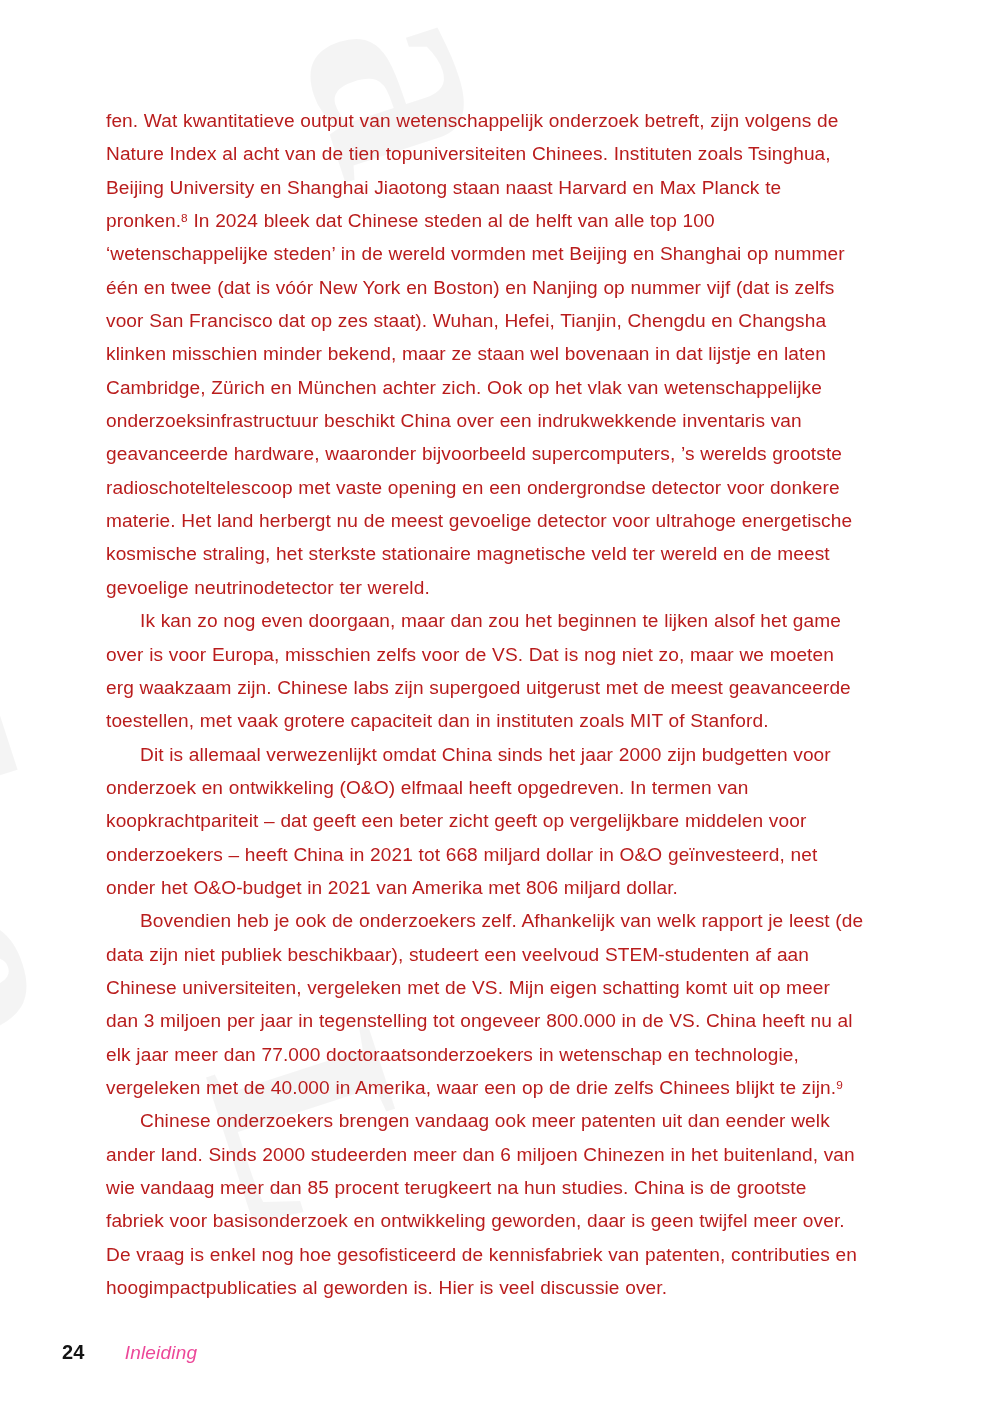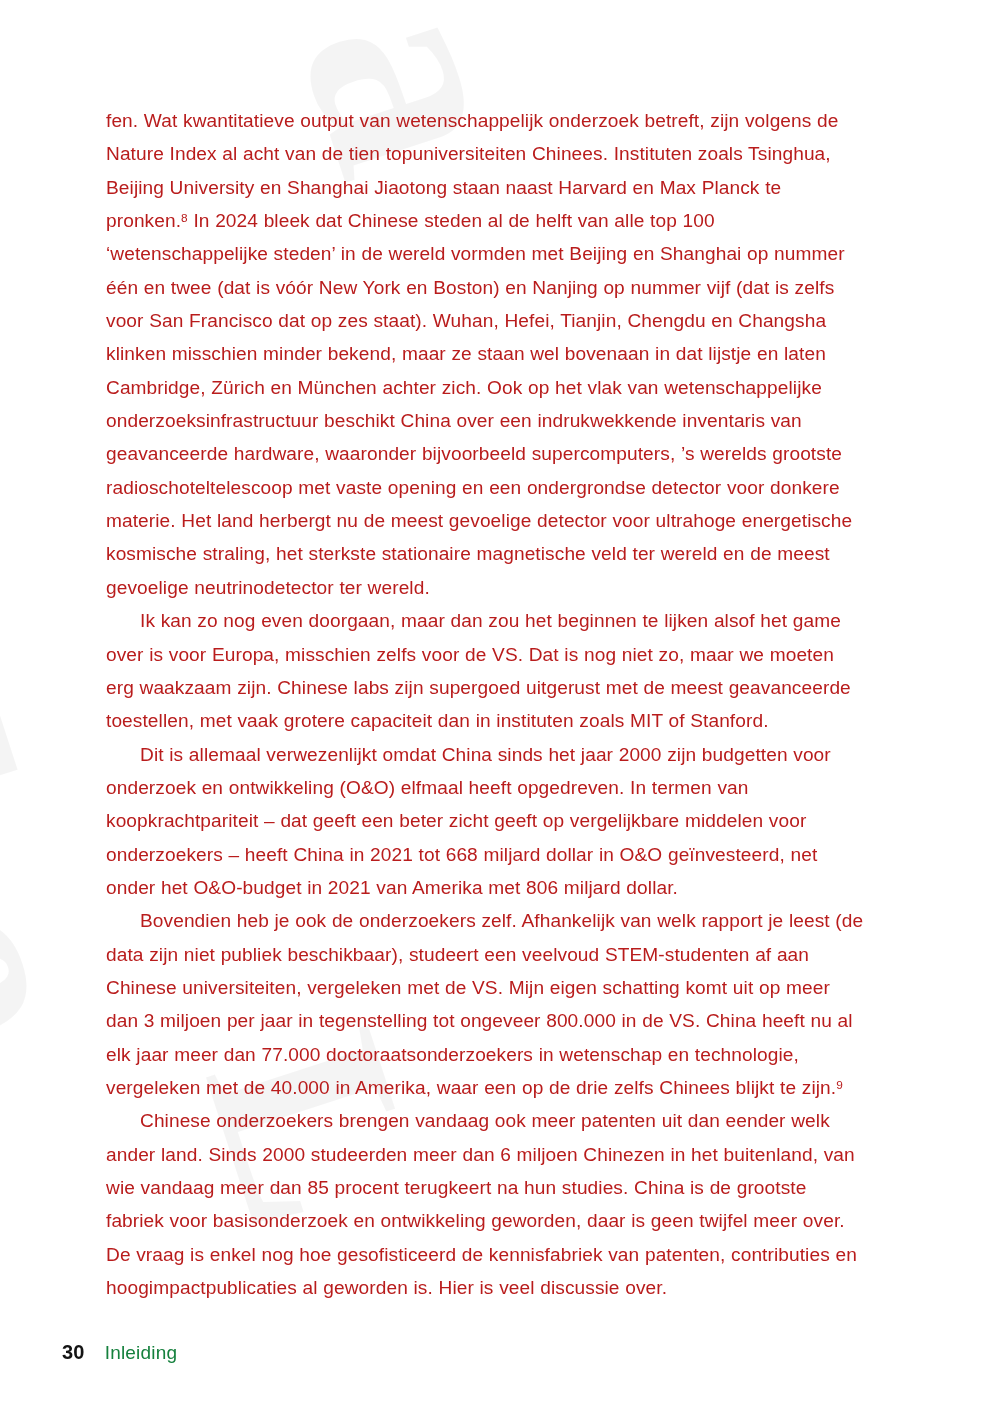--- a/index.html
+++ b/index.html
@@ -92,24 +92,25 @@
     align-items: baseline;
     z-index: 2;
   }
   .folio {
     font-size: 20px;
     font-weight: 700;
     color: #141414;
     letter-spacing: 0.01em;
   }
   .running-head {
-    margin-left: 20px;
+    margin-left: 40px;
     font-size: 19px;
-    color: #15803d;
+    color: #ec4899;
     letter-spacing: 0.01em;
+    font-style: italic;
   }
 </style>
 </head>
 <body>
 
 <div class="page">
 
   <div class="watermark">
     <span class="wm-text wm-a">a</span>
     <span class="wm-text wm-b">Tee</span>
@@ -122,17 +123,17 @@
     <p class="para indent"><span>Ik kan zo nog even doorgaan, maar dan zou het beginnen te lijken alsof het game over is voor Europa, misschien zelfs voor de VS. Dat is nog niet zo, maar we moeten erg waakzaam zijn. Chinese labs zijn supergoed uitgerust met de meest geavanceerde toestellen, met vaak grotere capaciteit dan in instituten zoals MIT of Stanford.</span></p>
 
     <p class="para indent"><span>Dit is allemaal verwezenlijkt omdat China sinds het jaar 2000 zijn budgetten voor onderzoek en ontwikkeling (O&amp;O) elfmaal heeft opgedreven. In termen van koopkrachtpariteit – dat geeft een beter zicht geeft op vergelijkbare middelen voor onderzoekers – heeft China in 2021 tot 668 miljard dollar in O&amp;O geïnvesteerd, net onder het O&amp;O-budget in 2021 van Amerika met 806 miljard dollar.</span></p>
 
     <p class="para indent"><span>Bovendien heb je ook de onderzoekers zelf. Afhankelijk van welk rapport je leest (de data zijn niet publiek beschikbaar), studeert een veelvoud STEM-studenten af aan Chinese universiteiten, vergeleken met de VS. Mijn eigen schatting komt uit op meer dan 3 miljoen per jaar in tegenstelling tot ongeveer 800.000 in de VS. China heeft nu al elk jaar meer dan 77.000 doctoraatsonderzoekers in wetenschap en technologie, vergeleken met de 40.000 in Amerika, waar een op de drie zelfs Chinees blijkt te zijn.</span><sup>9</sup></p>
 
     <p class="para indent"><span>Chinese onderzoekers brengen vandaag ook meer patenten uit dan eender welk ander land. Sinds 2000 studeerden meer dan 6 miljoen Chinezen in het buitenland, van wie vandaag meer dan 85 procent terugkeert na hun studies. China is de grootste fabriek voor basisonderzoek en ontwikkeling geworden, daar is geen twijfel meer over. De vraag is enkel nog hoe gesofisticeerd de kennisfabriek van patenten, contributies en hoogimpactpublicaties al geworden is. Hier is veel discussie over.</span></p>
   </div>
 
   <div class="footer">
-    <span class="folio">30</span>
+    <span class="folio">24</span>
     <span class="running-head">Inleiding</span>
   </div>
 
 </div>
 
 </body></html>

